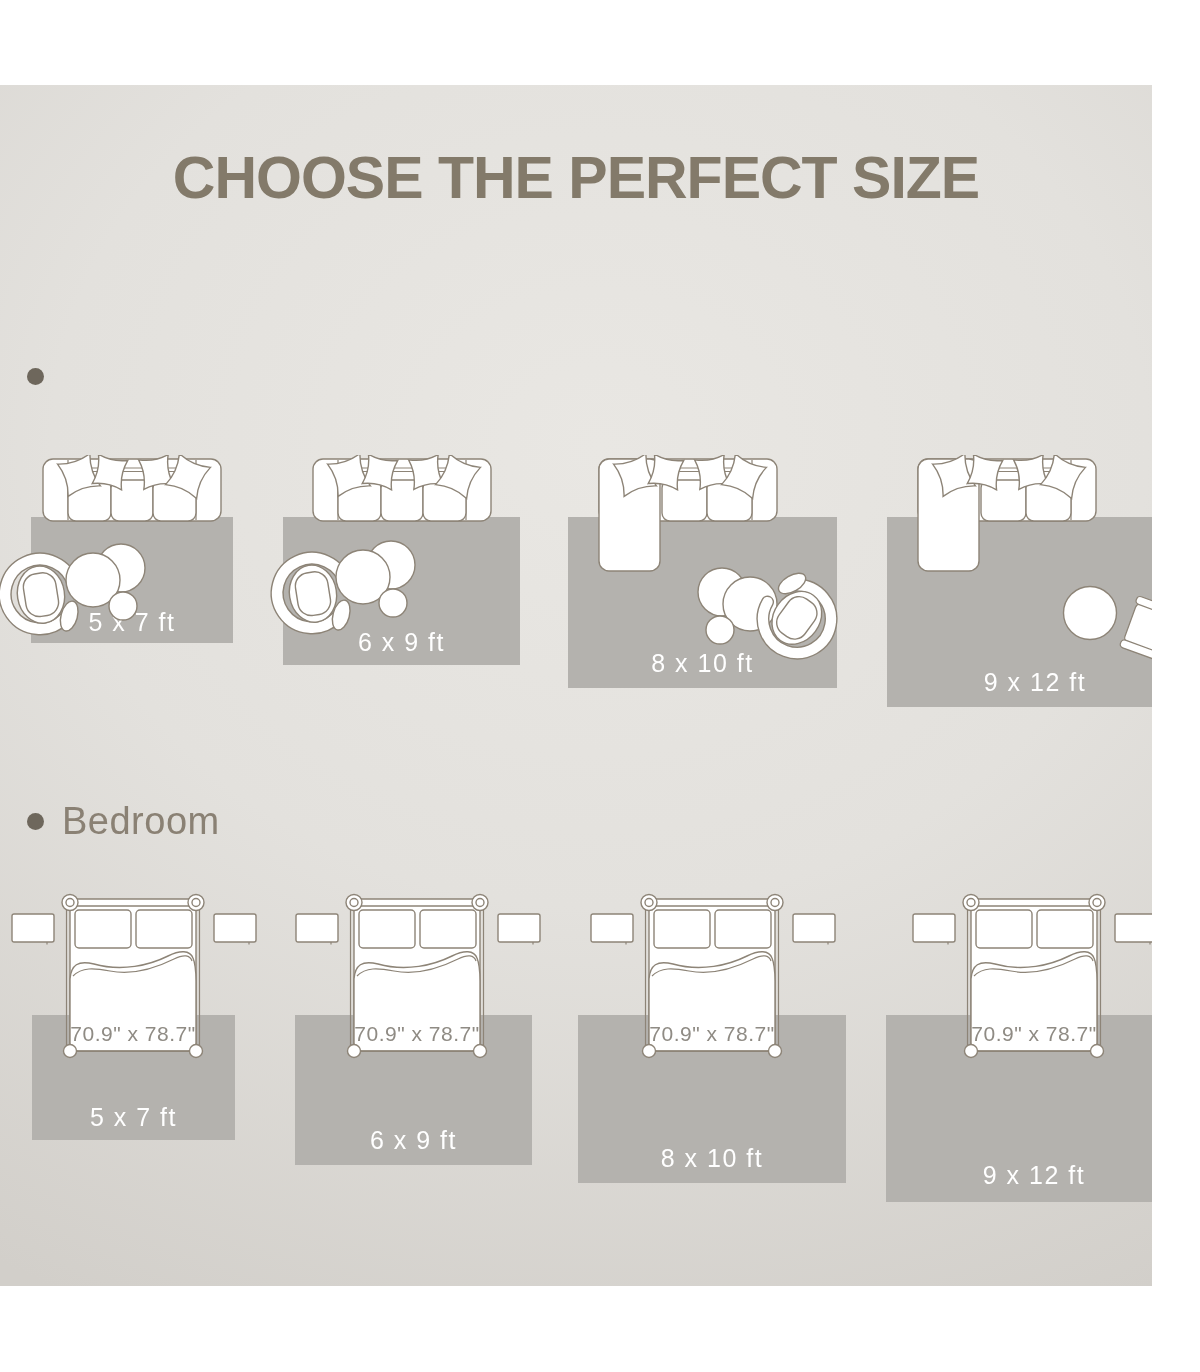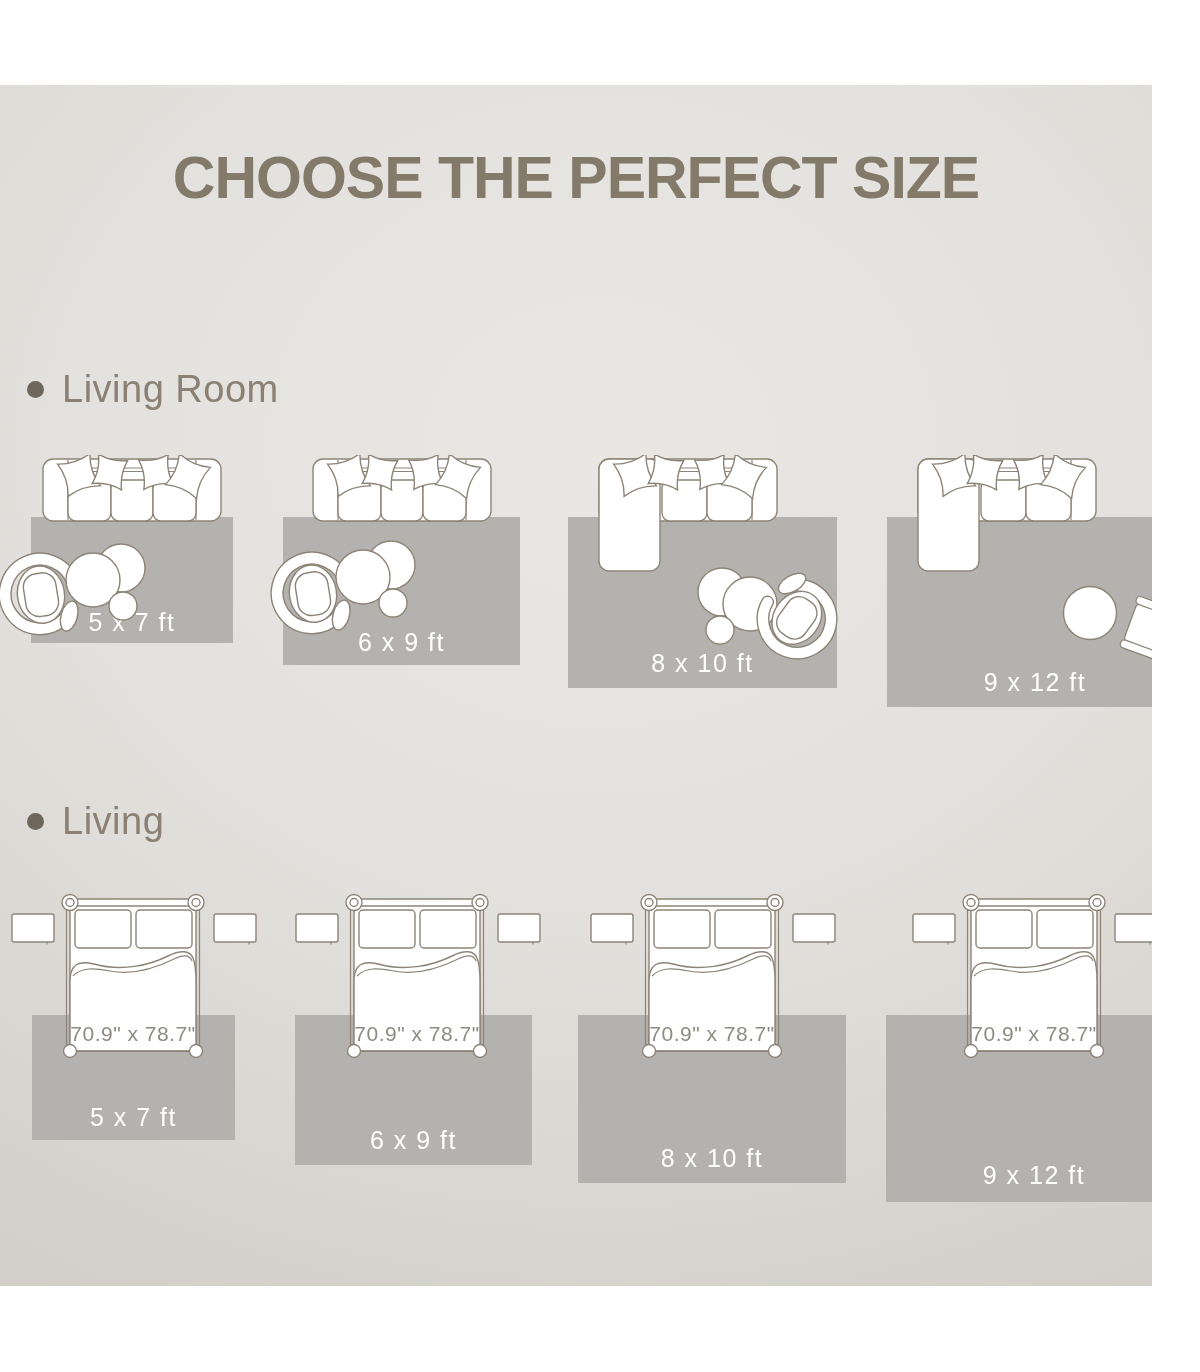--- a/index.html
+++ b/index.html
@@ -138,21 +138,20 @@
 
 <div id="stage">
   <div class="bg"></div>
 
   <div class="title">
     <div>CHOOSE THE PERFECT SIZE</div>
   </div>
 
   <div class="section-label" style="left:27px;top:368px;">
     <span class="bullet"></span>
-    <span>Living Room</span>
   </div>
 
   <div class="rug" style="left:31px;top:517px;width:202px;height:126px;">
     <span class="rug-label" style="bottom:6px;">5 x 7 ft</span>
   </div>
   <svg class="furn" style="left:42px;top:455px;width:180px;height:70px;">
       <use href="#sym-sofa"></use>
     </svg>
   <svg class="furn" style="left:-5px;top:549px;width:90px;height:90px;transform:rotate(-75deg);">
       <use href="#sym-chair"></use>
@@ -195,21 +194,21 @@
     </svg>
   <svg class="furn" style="left:1062px;top:585px;width:56px;height:56px;">
       <use href="#sym-round-table"></use>
     </svg>
   <svg class="furn" style="left:1120px;top:601px;width:58px;height:55px;transform:rotate(110deg);">
       <use href="#sym-armchair"></use>
     </svg>
 
   <div class="section-label" style="left:27px;top:800px;">
     <span class="bullet"></span>
-    <span>Living</span>
+    <span>Bedroom</span>
   </div>
 
   <div class="rug" style="left:32px;top:1015px;width:203px;height:125px;">
     <span class="rug-label" style="bottom:8px;">5 x 7 ft</span>
   </div>
   <svg class="furn" style="left:11px;top:913px;width:44px;height:32px;">
       <use href="#sym-nightstand"></use>
     </svg>
   <svg class="furn" style="left:213px;top:913px;width:44px;height:32px;">
       <use href="#sym-nightstand"></use>

